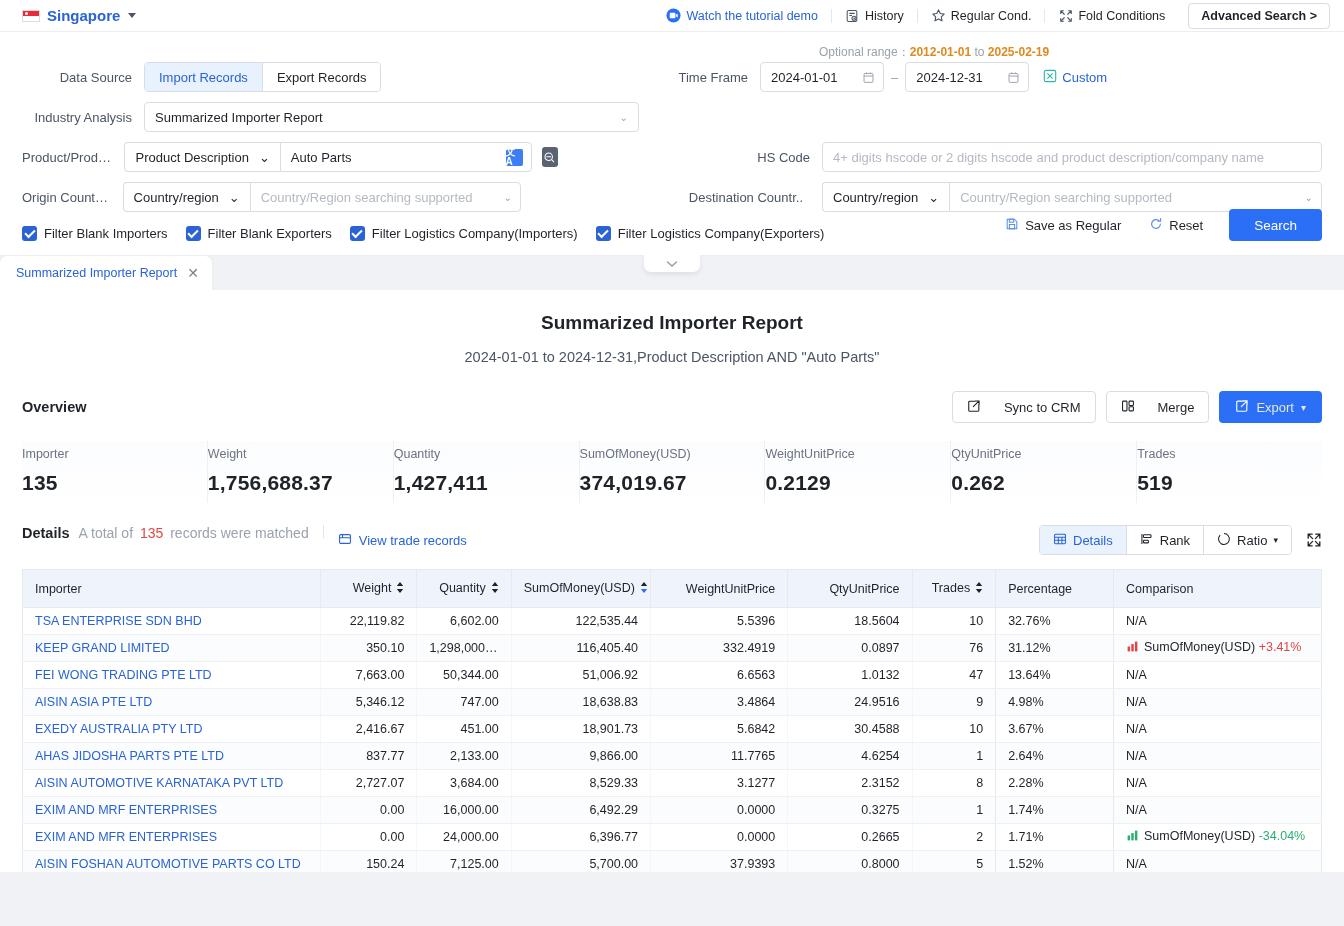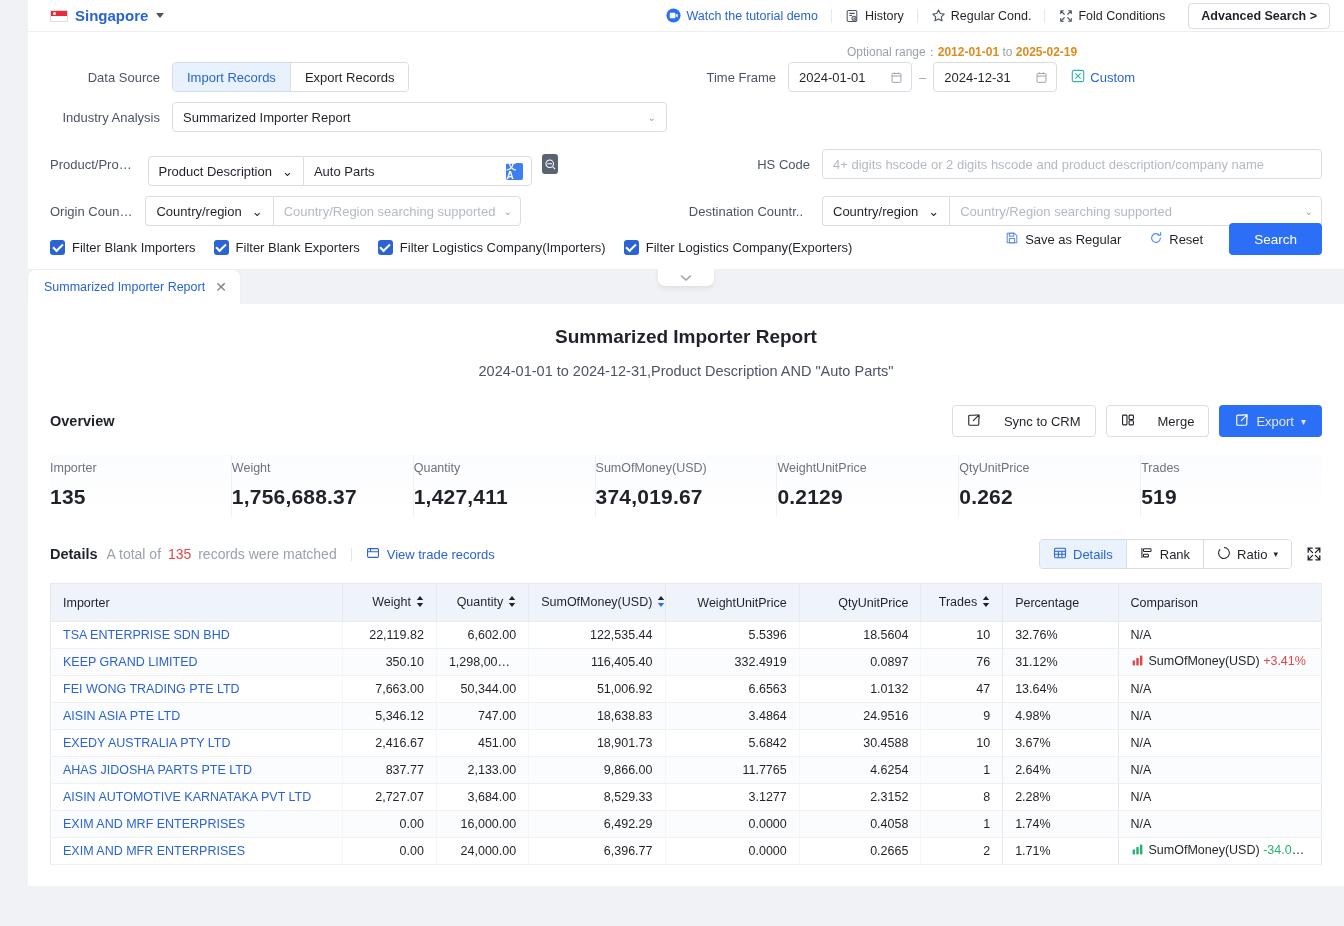--- a/index.html
+++ b/index.html
@@ -6,21 +6,21 @@
   * { box-sizing: border-box; }
   html, body {
     margin: 0; padding: 0;
     width: 1344px; height: 926px;
     background: #f0f2f5;
     font-family: "Liberation Sans", sans-serif;
     font-size: 13px;
     color: #1f2329;
     overflow: hidden;
   }
-  .app { width: 1344px; height: 926px; position: relative; background:#f0f2f5;padding-left:28px; }
+  .app { width: 1344px; height: 926px; position: relative; background:#f0f2f5; }
 
   
   .topbar {
     height: 32px;
     background: #fff;
     display: flex;
     align-items: center;
     padding: 0 14px 0 22px;
     border-bottom: 1px solid #eceef1;
   }
@@ -215,21 +215,21 @@
 
   .stats { display:flex; padding: 18px 22px 0 22px; }
   .stat {
     flex:1; border-right:1px solid #eef0f3; padding: 6px 0 8px 0;
     background: linear-gradient(180deg,#fbfcfe 0%, #ffffff 100%);
   }
   .stat:last-child { border-right:none; }
   .stat .k { font-size:12.5px; color:#6b7380; margin-bottom:10px; }
   .stat .v { font-size:21px; font-weight:700; color:#1f2329; letter-spacing:.2px;}
 
-  .det-head { display:flex;align-items:center; padding: 22px 22px 0 22px;}
+  .det-head { display:flex;padding: 22px 22px 0 22px;}
   .det-t { font-size:14.5px; font-weight:700; margin-right:9px;}
   .det-s { font-size:14px; color:#9aa2ad; }
   .det-s b { color:#e14545; font-weight:400; margin:0 3px;}
   .det-div { width:1px;height:13px;background:#e2e5e9; margin: 0 14px;}
   .view-rec { display:flex;align-items:center;gap:7px;color:#2a63d4;font-size:13px;cursor:pointer;}
   .det-right { margin-left:auto; display:flex;align-items:center;gap:0;}
   .vgroup { display:flex; border:1px solid #d9dde3; border-radius:4px; overflow:hidden; height:30px;}
   .vgroup > div {
     display:flex;align-items:center;gap:6px;padding:0 13px;font-size:13px;
     background:#fff;cursor:pointer;color:#1f2329;
@@ -377,21 +377,21 @@
     <div class="row">
       <div class="lbl">Industry Analysis</div>
       <div class="select" style="width:495px;">
         <span>Summarized Importer Report</span>
         <span class="chev">⌄</span>
       </div>
     </div>
 
     <div class="row">
       <div class="lbl">Product/Product D..</div>
-      <div class="combo" style="width:495px;margin-top:14px;">
+      <div class="combo" style="width:495px;">
         <div class="sel-left">
           <span>Product Description</span>
           <span class="chev">⌄</span>
         </div>
         <div class="inp-right">
           <span class="val">Auto Parts</span>
           <span class="icon-blue-box">文A</span>
         </div>
       </div>
       <div class="icon-gray-box">
@@ -742,37 +742,48 @@
               <td>8</td>
               <td class="l">2.28%</td>
               <td class="l"><span>N/A</span></td>
             </tr>
             <tr>
               <td class="l"><span class="imp-link">EXIM AND MRF ENTERPRISES</span></td>
               <td>0.00</td>
               <td>16,000.00</td>
               <td>6,492.29</td>
               <td>0.0000</td>
-              <td>0.4058</td>
+              <td>0.3275</td>
               <td>1</td>
               <td class="l">1.74%</td>
               <td class="l"><span>N/A</span></td>
             </tr>
             <tr>
               <td class="l"><span class="imp-link">EXIM AND MFR ENTERPRISES</span></td>
               <td>0.00</td>
               <td>24,000.00</td>
               <td>6,396.77</td>
               <td>0.0000</td>
               <td>0.2665</td>
               <td>2</td>
               <td class="l">1.71%</td>
               <td class="l"><span class="cmp-ico"><svg width="13" height="13" viewBox="0 0 16 16">
                     <rect x="2" y="8" width="3" height="6" fill="#27b070"></rect>
                     <rect x="6.5" y="5" width="3" height="9" fill="#27b070"></rect>
                     <rect x="11" y="2" width="3" height="12" fill="#27b070"></rect>
                   </svg></span><span>SumOfMoney(USD)</span> <span class="cmp-dn">-34.04%</span></td>
             </tr>
+            <tr>
+              <td class="l"><span class="imp-link">AISIN FOSHAN AUTOMOTIVE PARTS CO LTD</span></td>
+              <td>150.24</td>
+              <td>7,125.00</td>
+              <td>5,700.00</td>
+              <td>37.9393</td>
+              <td>0.8000</td>
+              <td>5</td>
+              <td class="l">1.52%</td>
+              <td class="l"><span>N/A</span></td>
+            </tr>
           </tbody>
       </table>
     </div>
   </div>
 </div>
 
 </body></html>

